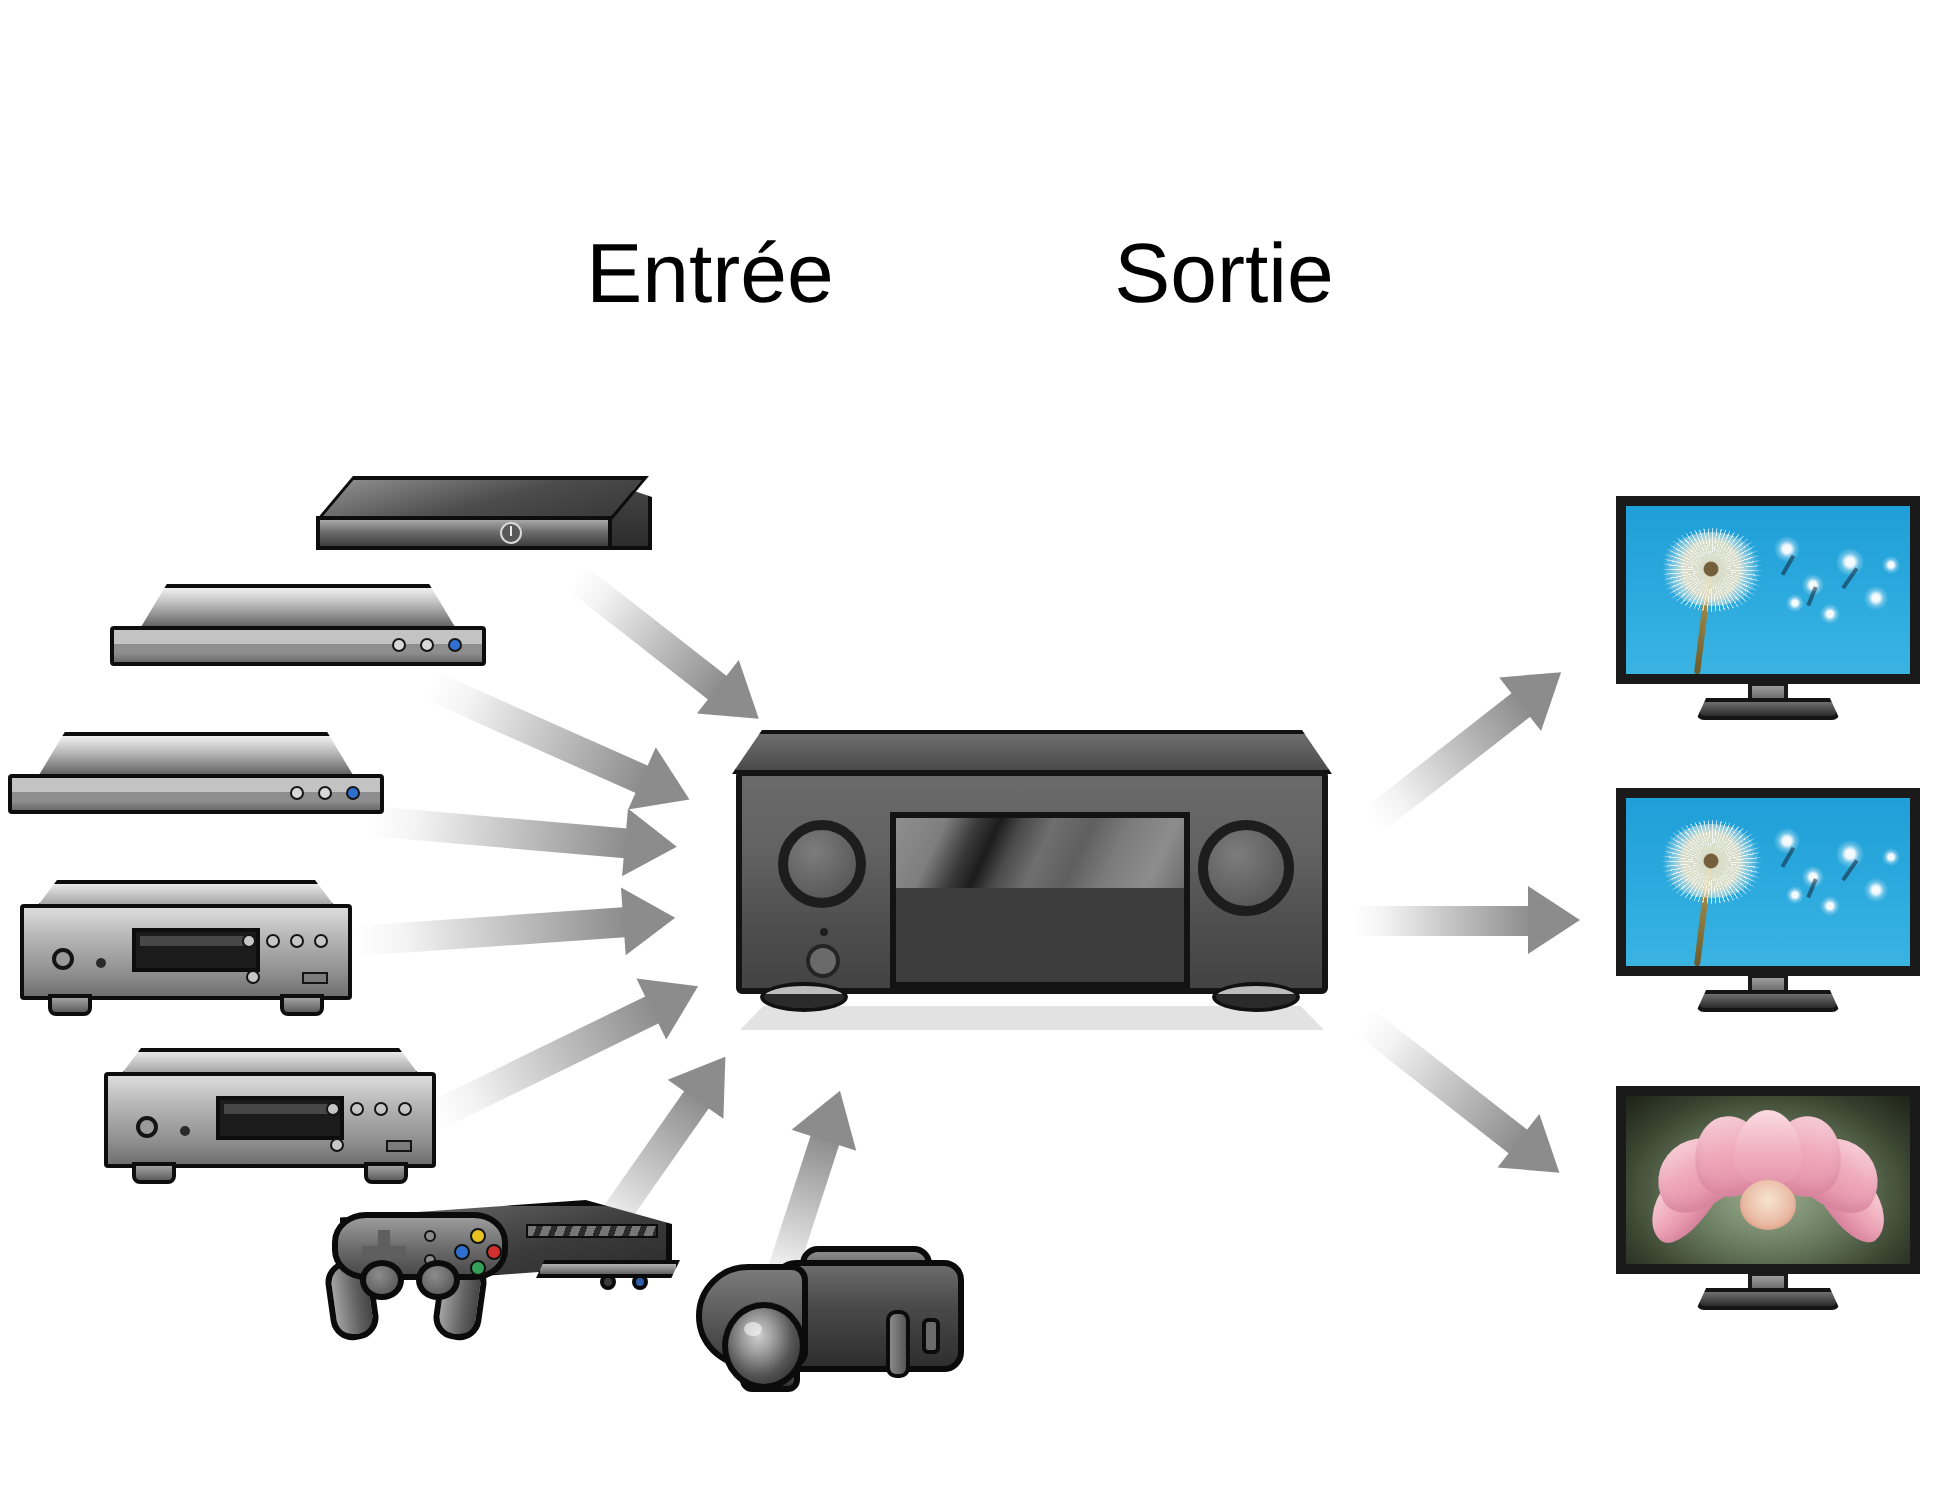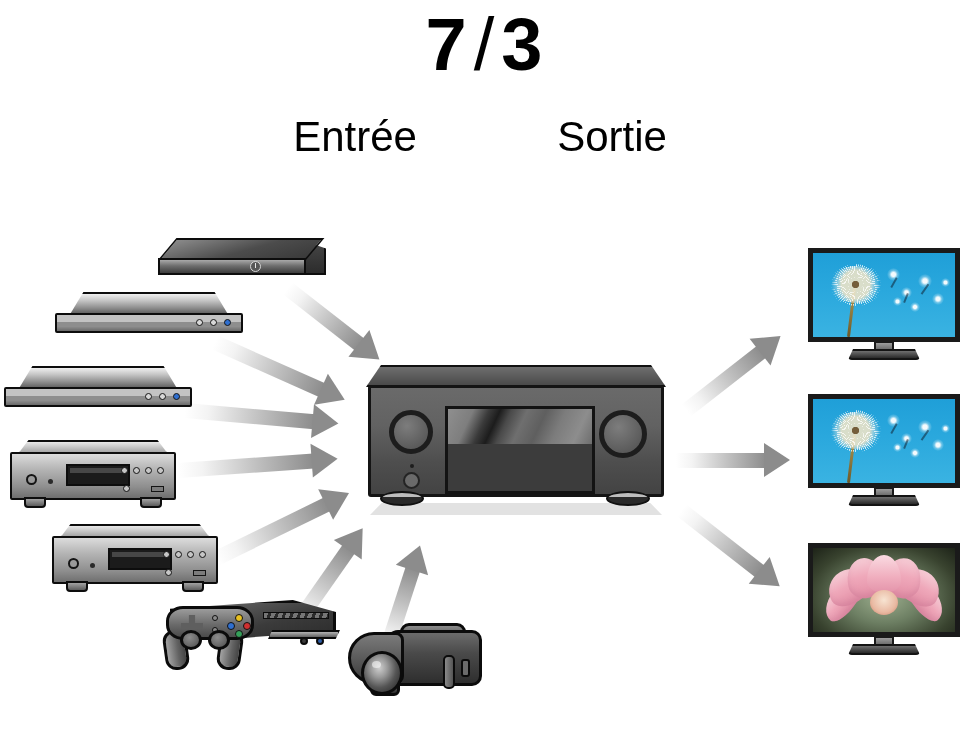--- a/index.html
+++ b/index.html
@@ -350,23 +350,20 @@
   .lotus-center { position: absolute; border-radius: 50%;
     background: radial-gradient(circle at 50% 40%, #f7e4d2, #e9b9a2 60%, #c87d63 100%); }
   .lotus-bud { position: absolute; border-radius: 50% 50% 40% 40% / 70% 70% 30% 30%;
     background: linear-gradient(to bottom, #fadbe2, #f0aebe 60%, #e495ab); }
 </style>
 </head>
 <body>
 
 <div id="stage">
 
-  <div class="hdr-count">
-    <span>7</span><span class="slash">/</span><span>3</span>
-  </div>
   <div class="hdr-label hdr-in">Entrée</div>
   <div class="hdr-label hdr-out">Sortie</div>
 
   <div class="arrow node" style="left:288px; top:268px; width:120px; height:40px; transform:rotate(38deg);">
     <div class="shaft" style="width:92px;"></div>
     <div class="head" style="left:90px;"></div>
   </div>
 
   <div class="arrow node" style="left:215px; top:322px; width:150px; height:40px; transform:rotate(24deg);">
     <div class="shaft" style="width:118px;"></div>

